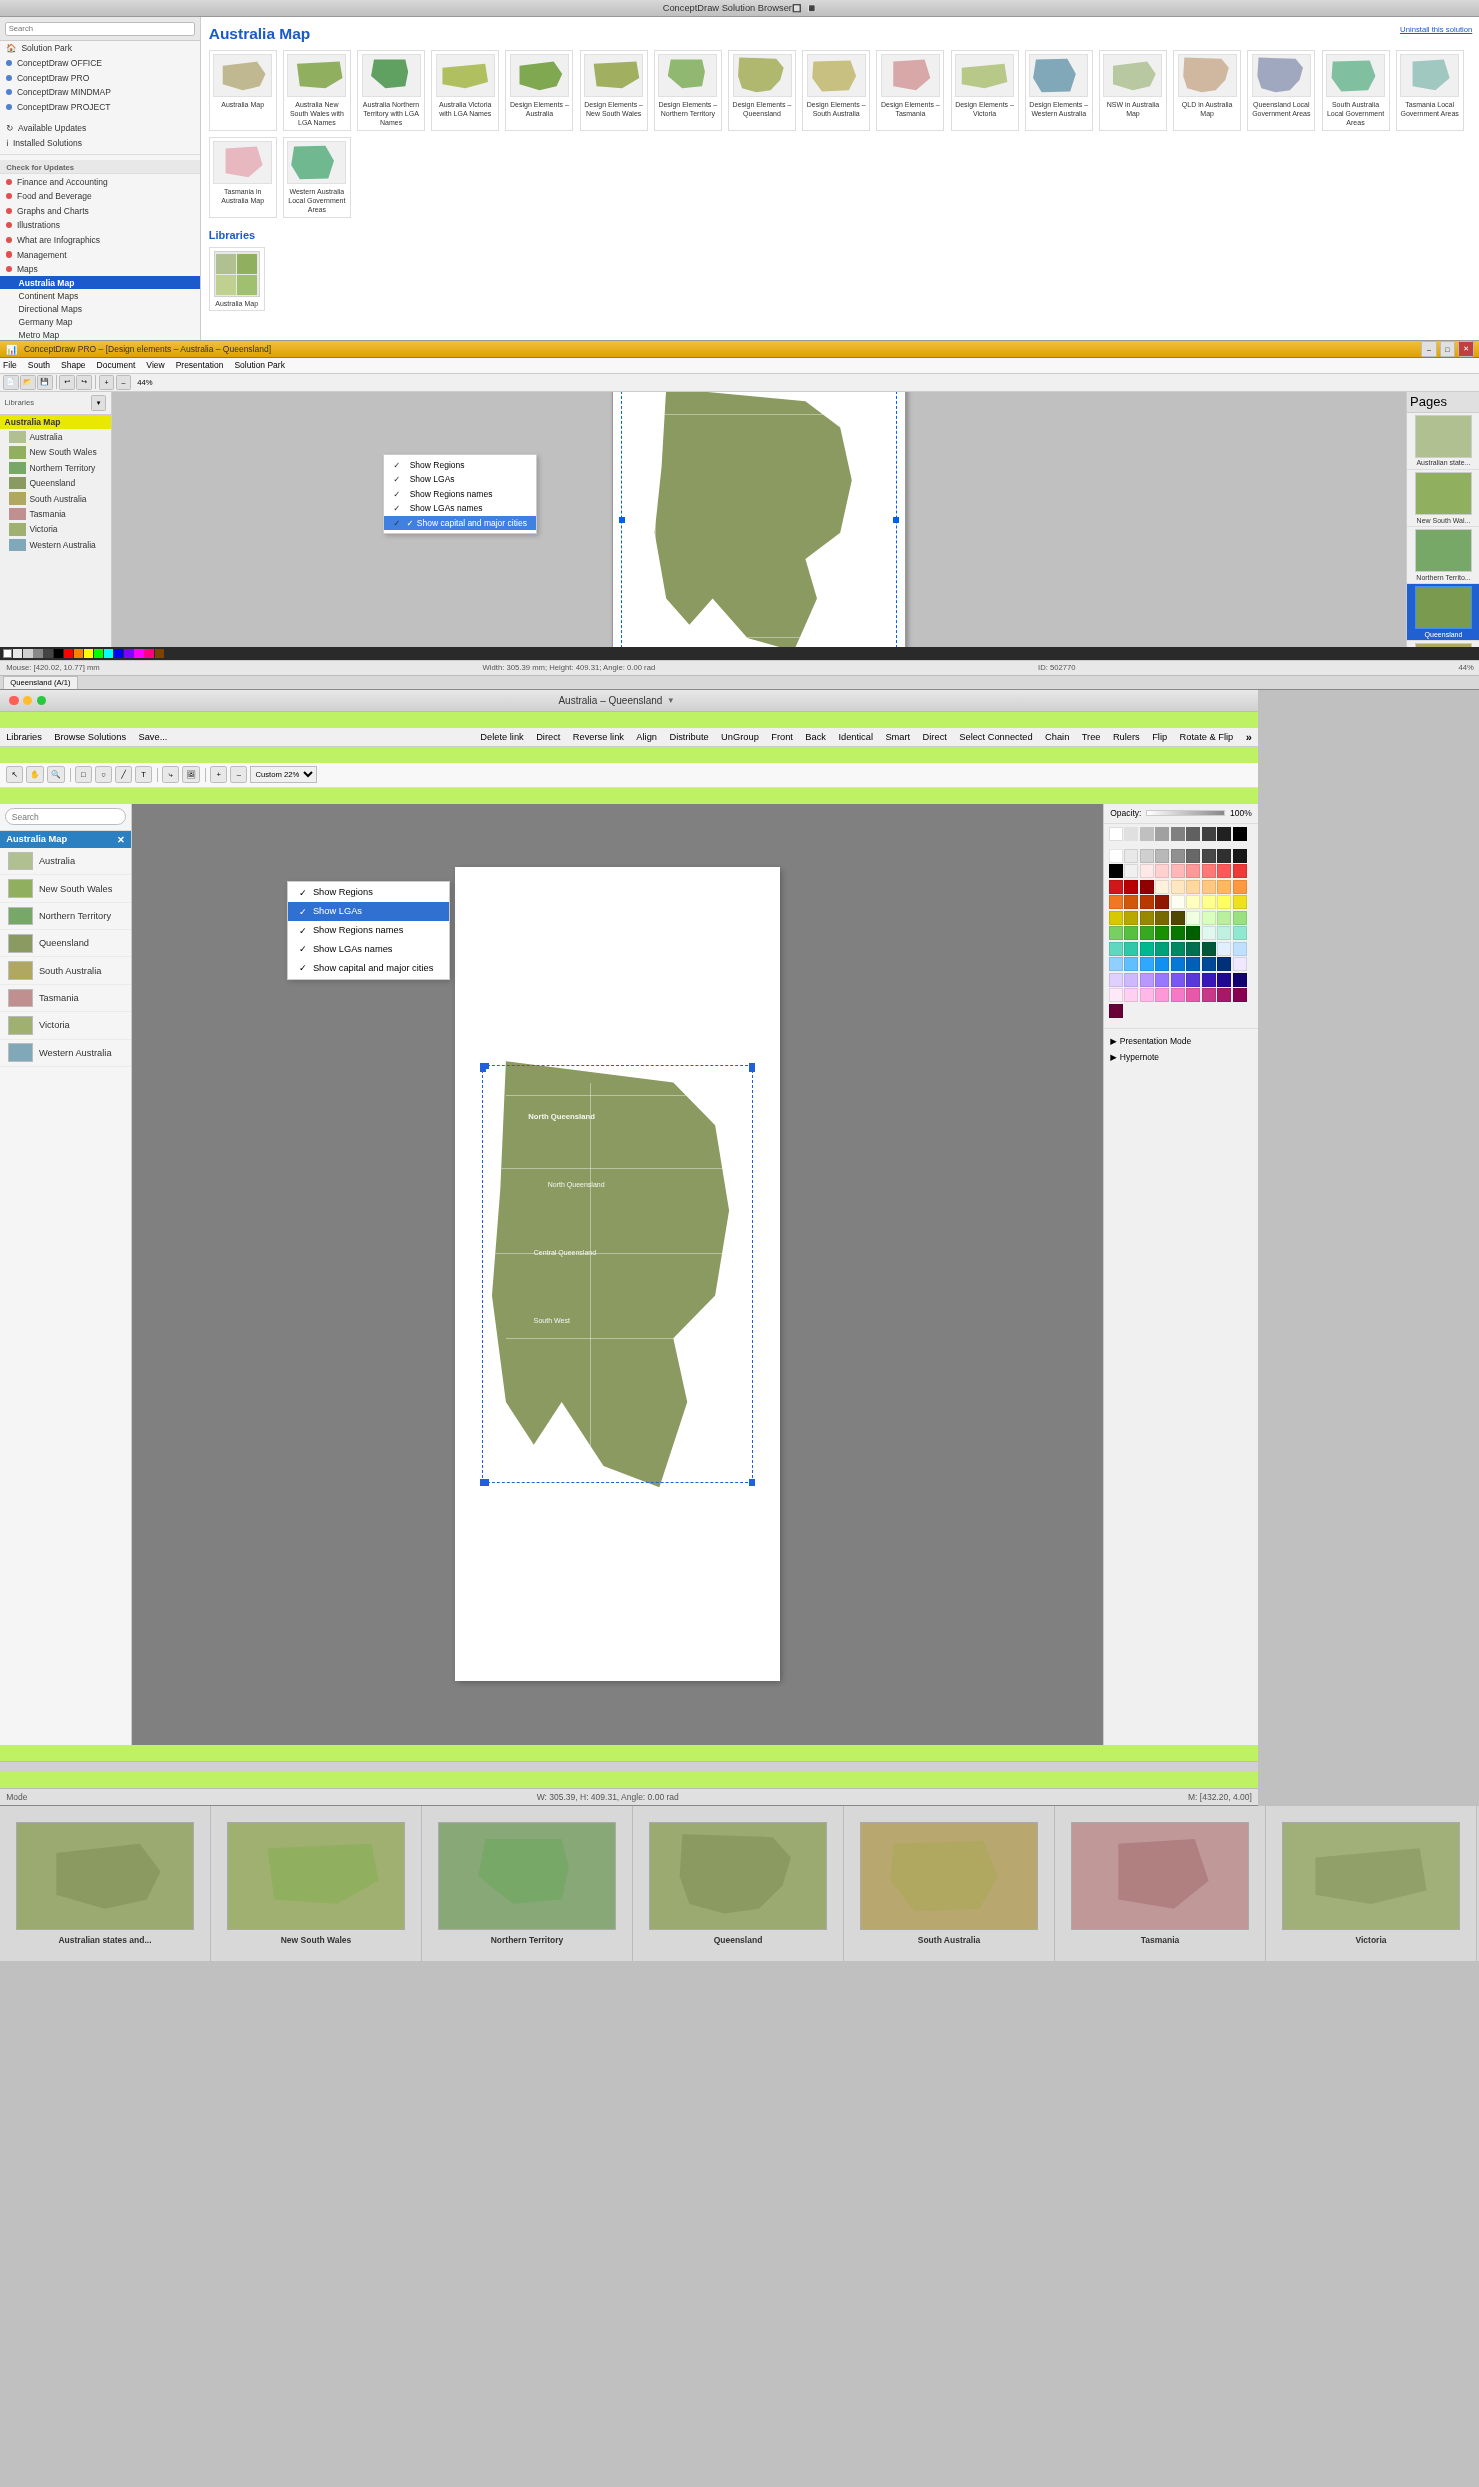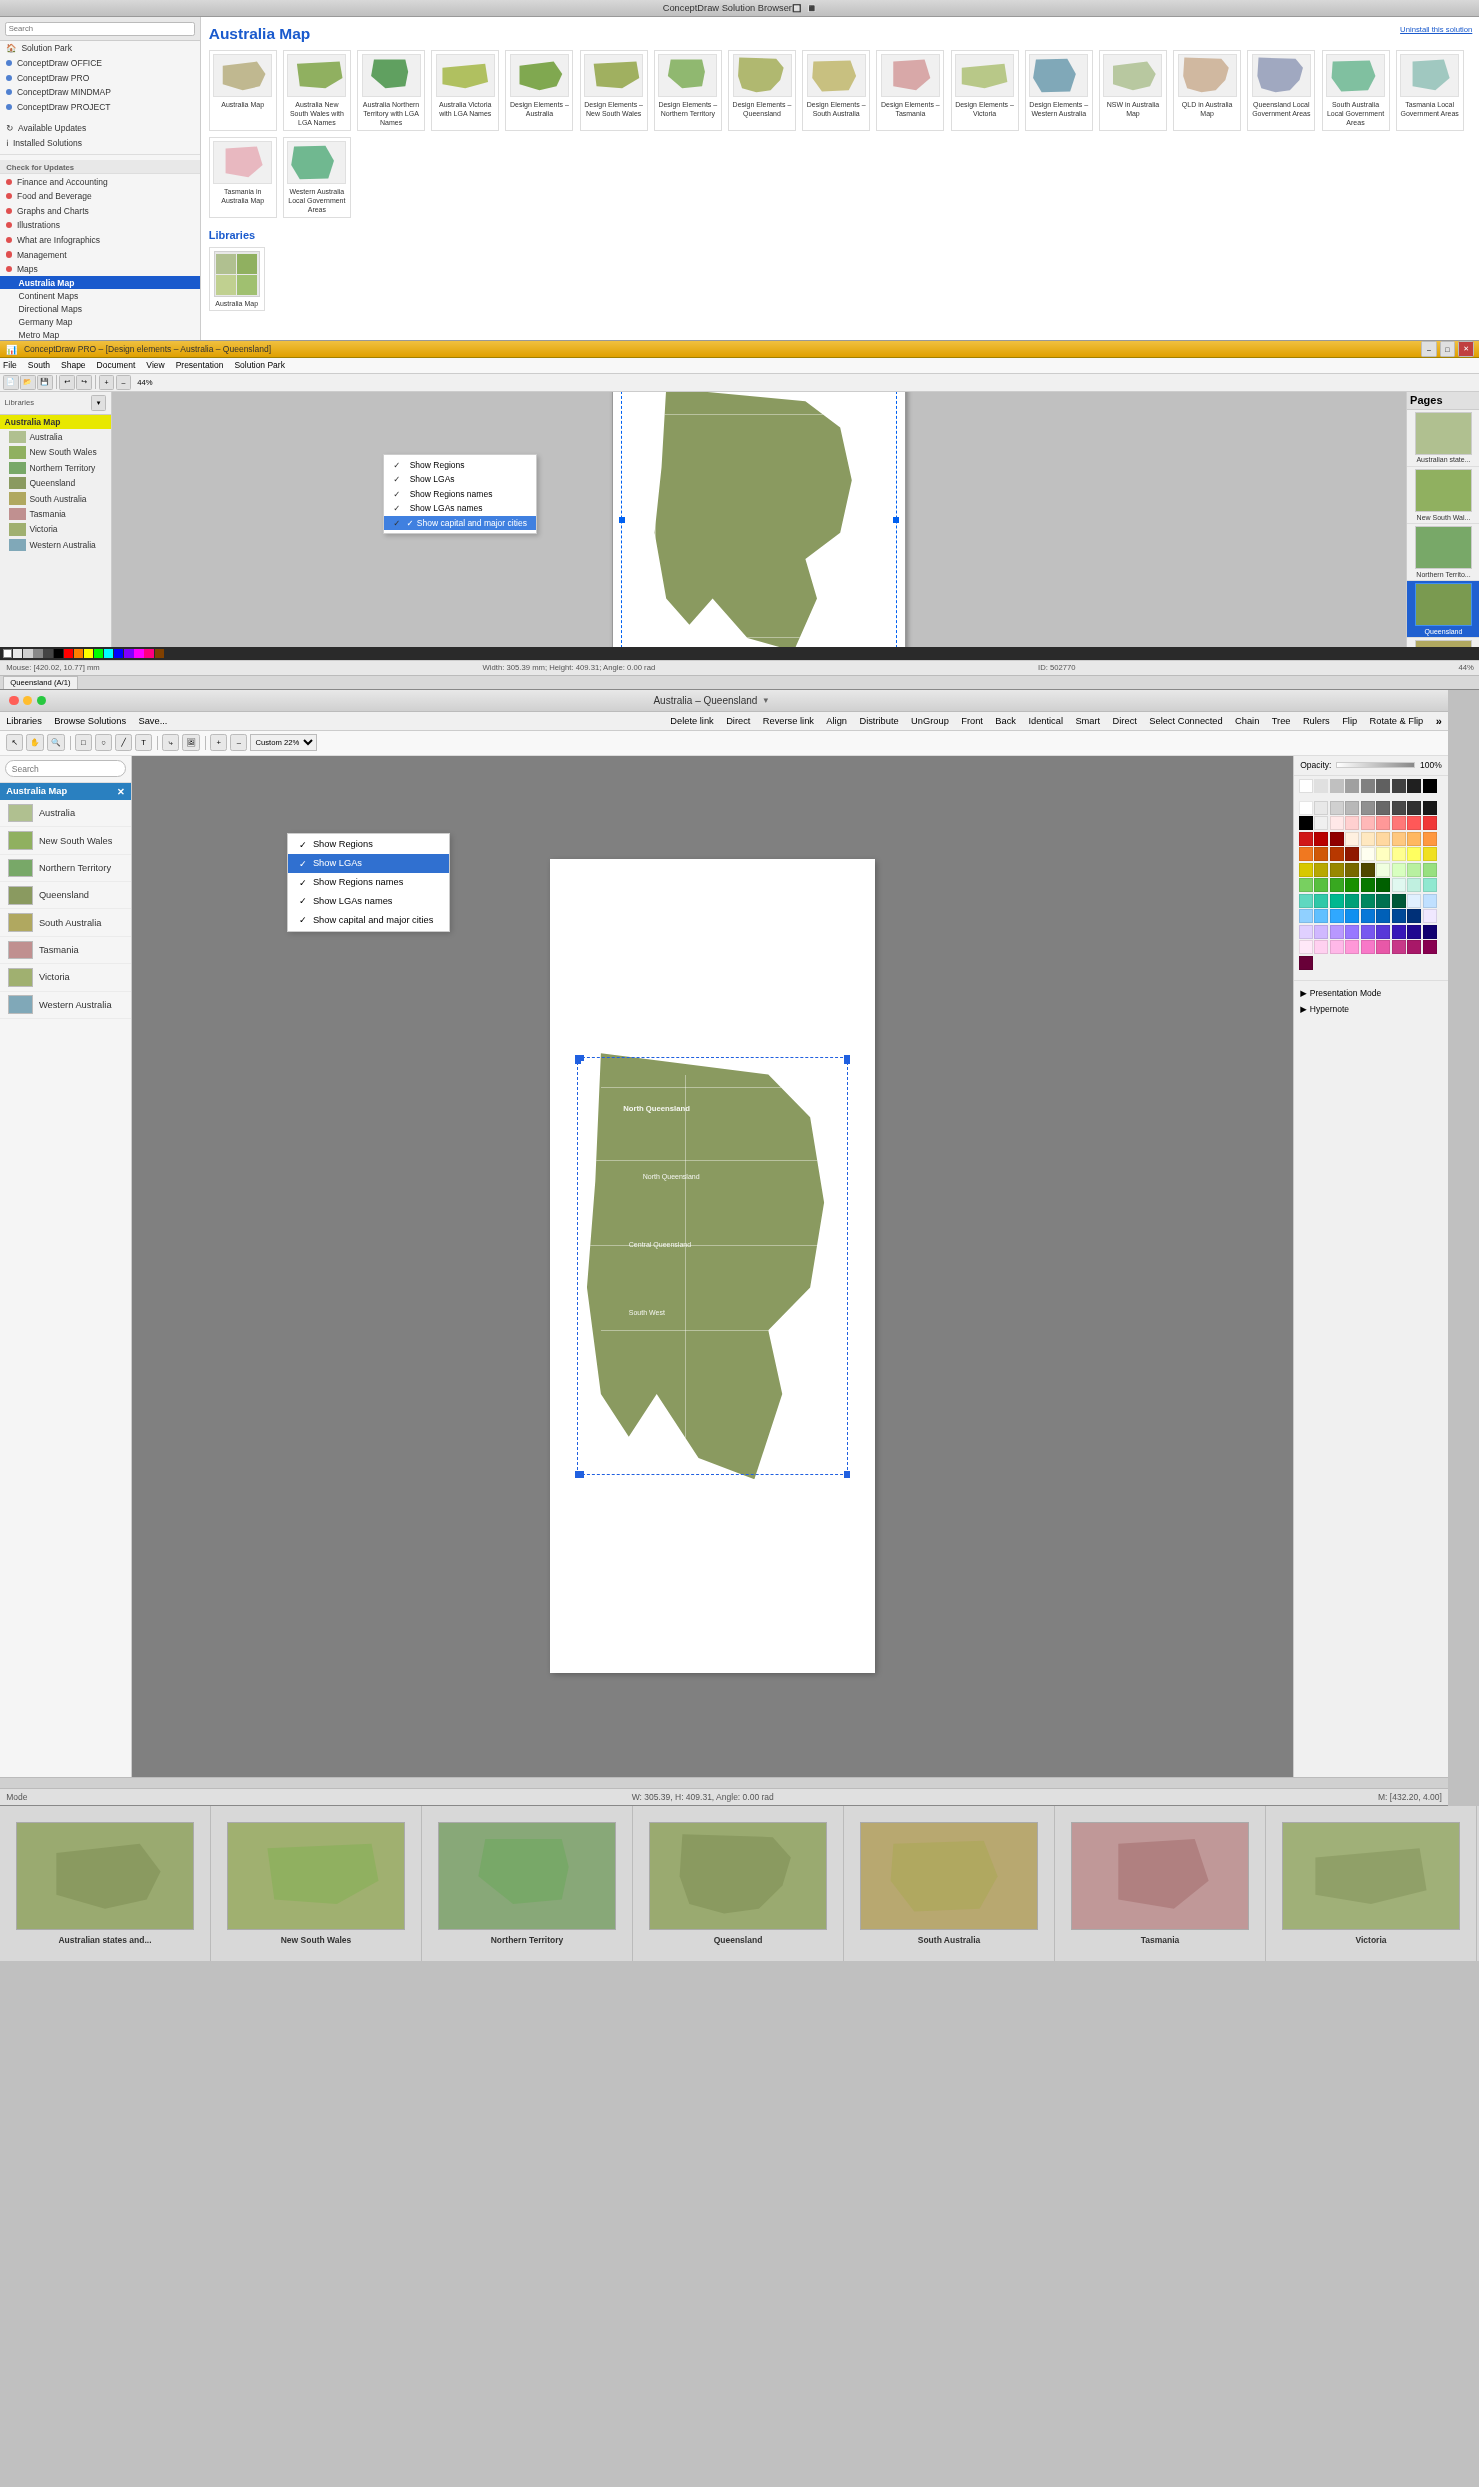--- a/index.html
+++ b/index.html
@@ -39,34 +39,34 @@
     .s2-sidebar { width: 112px; background: #f0f0f0; border-right: 0.8px solid #ccc; overflow-y: auto; }
     .s2-sidebar-header { padding: 3.1px 4.6px; font-size: 7.7px; color: #555; border-bottom: 0.8px solid #ccc; display: flex; align-items: center; justify-content: space-between; }
     .s2-lib-name { padding: 2.3px 4.6px; font-size: 8.5px; font-weight: bold; color: #333; background: #e8e800; cursor: pointer; }
     .s2-lib-item { padding: 1.5px 4.6px 1.5px 9.3px; font-size: 8.5px; color: #333; cursor: pointer; display: flex; align-items: center; gap: 3.1px; }
     .s2-canvas { flex: 1; background: #c0c0c0; position: relative; display: flex; align-items: center; justify-content: center; overflow: hidden; }
     .s2-page { background: white; width: 294px; height: 294px; position: relative; border: 0.8px solid #999; box-shadow: 1.5px 1.5px 4.6px rgba(0,0,0,0.3); display: flex; align-items: center; justify-content: center; }
     .s2-qld-map { width: 232px; height: 263px; background: #8a9a60; position: relative; clip-path: polygon(10% 0%, 70% 5%, 85% 15%, 90% 35%, 85% 55%, 70% 65%, 75% 80%, 65% 100%, 45% 95%, 30% 80%, 20% 90%, 10% 80%, 5% 55%, 8% 30%); }
     .s2-selection-handles { position: absolute; top: 7.7px; left: 7.7px; right: 7.7px; bottom: 7.7px; border: 1.5px dashed #0060f0; }
     .s2-handle { width: 6.2px; height: 6.2px; background: #0060f0; position: absolute; }
     .s2-right { width: 74px; background: #f0f0f0; border-left: 0.8px solid #ccc; overflow-y: auto; }
-    .s2-pages-title { padding: 2.3px 3.1px; font-size: 11px; font-weight: bold; background: #e0e0e0; border-bottom: 0.8px solid #ccc; }
+    .s2-pages-title { padding: 2.3px 3.1px; font-size: 13px; font-weight: normal; background: #e0e0e0; border-bottom: 0.8px solid #ccc; }
     .s2-page-thumb { padding: 2.3px; border-bottom: 0.8px solid #ddd; display: flex; flex-direction: column; align-items: center; cursor: pointer; }
     .s2-page-thumb.active { background: #2060d0; }
     .s2-page-thumb.active .s2-page-label { color: white; }
     .s2-page-thumb-img { width: 57px; height: 43px; background: #e0e8c0; border: 0.8px solid #ccc; }
     .s2-page-label { font-size: 7px; color: #333; text-align: center; margin-top: 1.5px; }
     .s2-statusbar { height: 15.5px; background: #e8e8e8; border-top: 0.8px solid #ccc; display: flex; align-items: center; padding: 0 6.2px; font-size: 7.7px; color: #555; justify-content: space-between; }
     .s2-dropdown { position: absolute; top: 62px; left: 271px; background: white; border: 0.8px solid #ccc; box-shadow: 1.5px 1.5px 4.6px rgba(0,0,0,0.2); padding: 2.3px 0; z-index: 10; min-width: 139px; }
     .s2-dropdown-item { padding: 2.3px 9.3px; font-size: 8.5px; cursor: pointer; display: flex; align-items: center; gap: 3.1px; }
     .s2-dropdown-item.checked::before { content: '✓'; color: #333; margin-right: 3.1px; }
     .s2-colorbar { height: 14px; background: #333; display: flex; align-items: center; padding: 0 1.5px; gap: 0.8px; flex-wrap: wrap; }
 
     
-    .section3 { width: 1448px; height: 1116px; background: #bef264; display: flex; flex-direction: column; border-bottom: 1.5px solid #888; }
+    .section3 { width: 1258px; height: 1116px; background: #bef264; display: flex; flex-direction: column; border-bottom: 1.5px solid #888; gap: 16px; }
     .s3-traffic-lights { display: flex; gap: 4.6px; align-items: center; }
     .s3-tl { width: 9.3px; height: 9.3px; border-radius: 50%; }
     .s3-tl.red { background: #ff5f57; }
     .s3-tl.yellow { background: #ffbd2e; }
     .s3-tl.green { background: #28c840; }
     .s3-titlebar { height: 22px; background: linear-gradient(to bottom, #e8e8e8, #d0d0d0); display: flex; align-items: center; justify-content: space-between; padding: 0 9.3px; font-size: 9.3px; color: #333; border-bottom: 0.8px solid #bbb; }
     .s3-menubar { height: 18.6px; background: #f0f0f0; display: flex; align-items: center; padding: 0 6.2px; gap: 12.4px; border-bottom: 0.8px solid #ccc; font-size: 9.3px; }
     .s3-toolbar-row { height: 25px; background: #f8f8f8; display: flex; align-items: center; padding: 0 6.2px; gap: 3.1px; border-bottom: 0.8px solid #ddd; flex-wrap: wrap; }
     .s3-toolbar-btn { height: 17px; min-width: 17px; background: #e8e8e8; border: 0.8px solid #bbb; border-radius: 2.3px; display: flex; align-items: center; justify-content: center; cursor: pointer; font-size: 7.7px; padding: 0 3.1px; }
     .s3-body { display: flex; flex: 1; overflow: hidden; }

